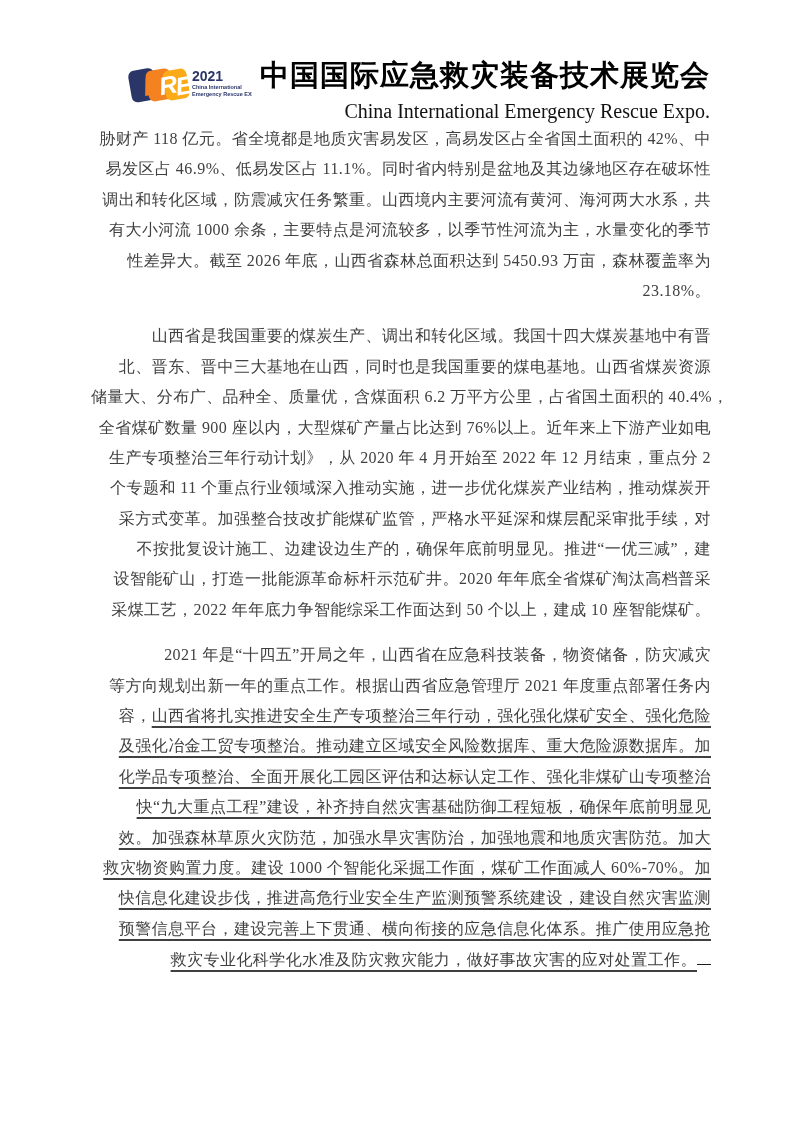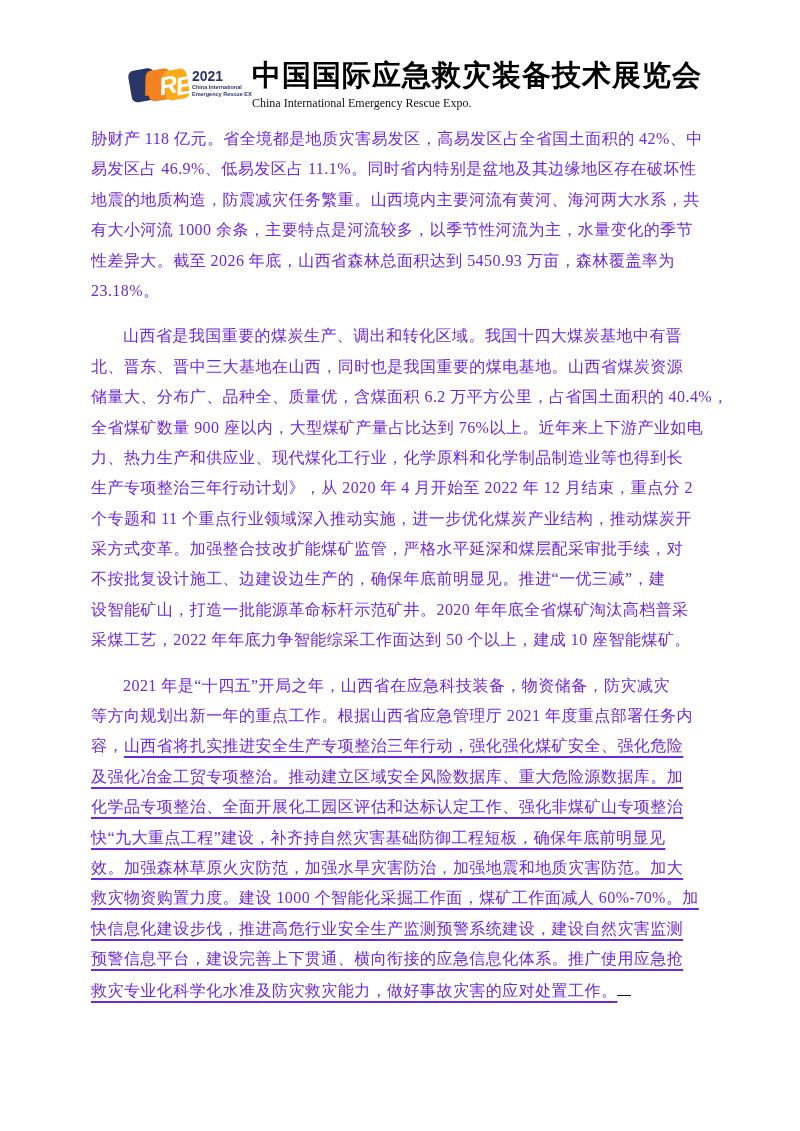--- a/index.html
+++ b/index.html
@@ -26,54 +26,55 @@
   .logo {
     width: 126px;
     height: 56px;
     flex: 0 0 auto;
     display: flex;
     align-items: center;
   }
   .logo svg { display: block; }
   .title-block {
     flex: 1;
-    text-align: left;
+    text-align: right;
     padding-top: 4px;
   }
   .doc-title {
     font-family: "Liberation Sans", sans-serif;
     font-weight: 900;
     font-size: 29px;
     line-height: 32px;
     letter-spacing: 1px;
     color: #000;
     white-space: nowrap;
   }
   .doc-subtitle {
     font-family: "Liberation Serif", serif;
-    font-size: 12px;
+    font-size: 20px;
     line-height: 20px;
-    margin-top: 2px;
+    margin-top: 10px;
     color: #111;
   }
   
   .content {
     position: absolute;
     top: 124px;
     left: 91px;
     width: 620px;
   }
   .para + .para { margin-top: 15px; }
   .line {
     height: 30.4px;
     line-height: 30.4px;
     font-size: 16px;
     letter-spacing: 0.45px;
     white-space: nowrap;
-    color: #6d28d9;
+    color: #404040;
+    text-align: right;
   }
   .para.indent .line.first { text-indent: 2em; }
   .u {
     font-weight: 400;
     text-decoration: underline;
     text-decoration-thickness: 1.5px;
     text-underline-offset: 5px;
   }
   .line .tail-underline {
     display: inline-block;
@@ -109,31 +110,30 @@
       <div class="doc-title">中国国际应急救灾装备技术展览会</div>
       <div class="doc-subtitle">China International Emergency Rescue Expo.</div>
     </div>
 
   </div>
 
   <div class="content">
       <div class="para">
         <div class="line first"><span>胁财产 118 亿元。省全境都是地质灾害易发区，高易发区占全省国土面积的 42%、中</span></div>
         <div class="line"><span>易发区占 46.9%、低易发区占 11.1%。同时省内特别是盆地及其边缘地区存在破坏性</span></div>
-        <div class="line"><span>地震的地质构造，防震减灾任务繁重。山西境内主要河流有黄河、海河两大水系，共</span></div>
+        <div class="line"><span>调出和转化区域，防震减灾任务繁重。山西境内主要河流有黄河、海河两大水系，共</span></div>
         <div class="line"><span>有大小河流 1000 余条，主要特点是河流较多，以季节性河流为主，水量变化的季节</span></div>
         <div class="line"><span>性差异大。截至 2026 年底，山西省森林总面积达到 5450.93 万亩，森林覆盖率为</span></div>
         <div class="line"><span>23.18%。</span></div>
       </div>
       <div class="para indent">
         <div class="line first"><span>山西省是我国重要的煤炭生产、调出和转化区域。我国十四大煤炭基地中有晋</span></div>
         <div class="line"><span>北、晋东、晋中三大基地在山西，同时也是我国重要的煤电基地。山西省煤炭资源</span></div>
         <div class="line"><span>储量大、分布广、品种全、质量优，含煤面积 6.2 万平方公里，占省国土面积的 40.4%，</span></div>
         <div class="line"><span>全省煤矿数量 900 座以内，大型煤矿产量占比达到 76%以上。近年来上下游产业如电</span></div>
-        <div class="line"><span>力、热力生产和供应业、现代煤化工行业，化学原料和化学制品制造业等也得到长</span></div>
         <div class="line"><span>生产专项整治三年行动计划》，从 2020 年 4 月开始至 2022 年 12 月结束，重点分 2</span></div>
         <div class="line"><span>个专题和 11 个重点行业领域深入推动实施，进一步优化煤炭产业结构，推动煤炭开</span></div>
         <div class="line"><span>采方式变革。加强整合技改扩能煤矿监管，严格水平延深和煤层配采审批手续，对</span></div>
         <div class="line"><span>不按批复设计施工、边建设边生产的，确保年底前明显见。推进“一优三减”，建</span></div>
         <div class="line"><span>设智能矿山，打造一批能源革命标杆示范矿井。2020 年年底全省煤矿淘汰高档普采</span></div>
         <div class="line"><span>采煤工艺，2022 年年底力争智能综采工作面达到 50 个以上，建成 10 座智能煤矿。</span></div>
       </div>
       <div class="para indent">
         <div class="line first"><span>2021 年是“十四五”开局之年，山西省在应急科技装备，物资储备，防灾减灾</span></div>
         <div class="line"><span>等方向规划出新一年的重点工作。根据山西省应急管理厅 2021 年度重点部署任务内</span></div>

